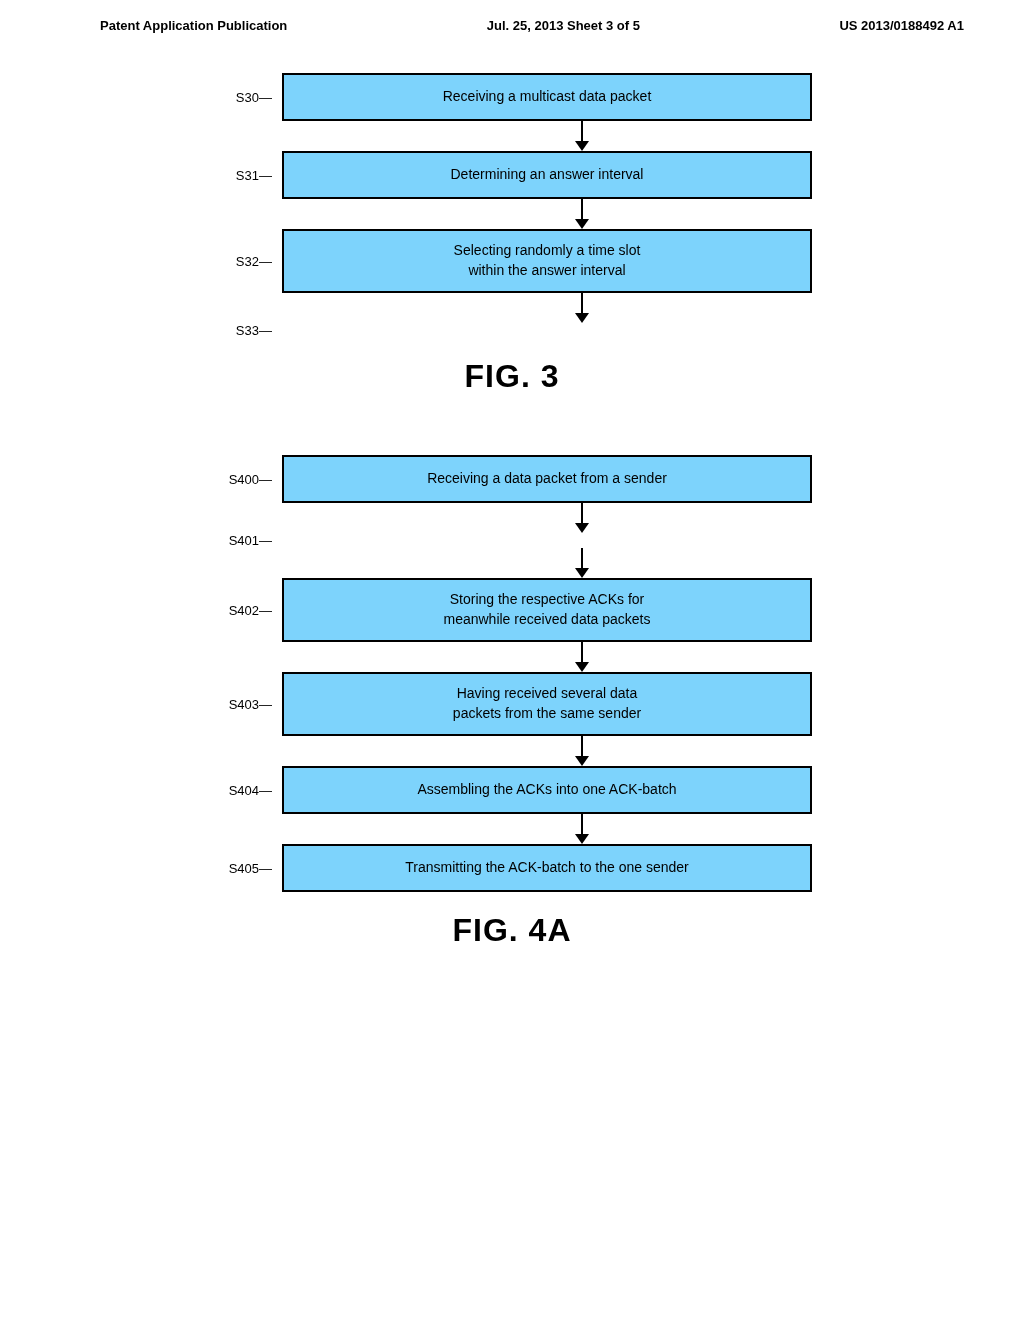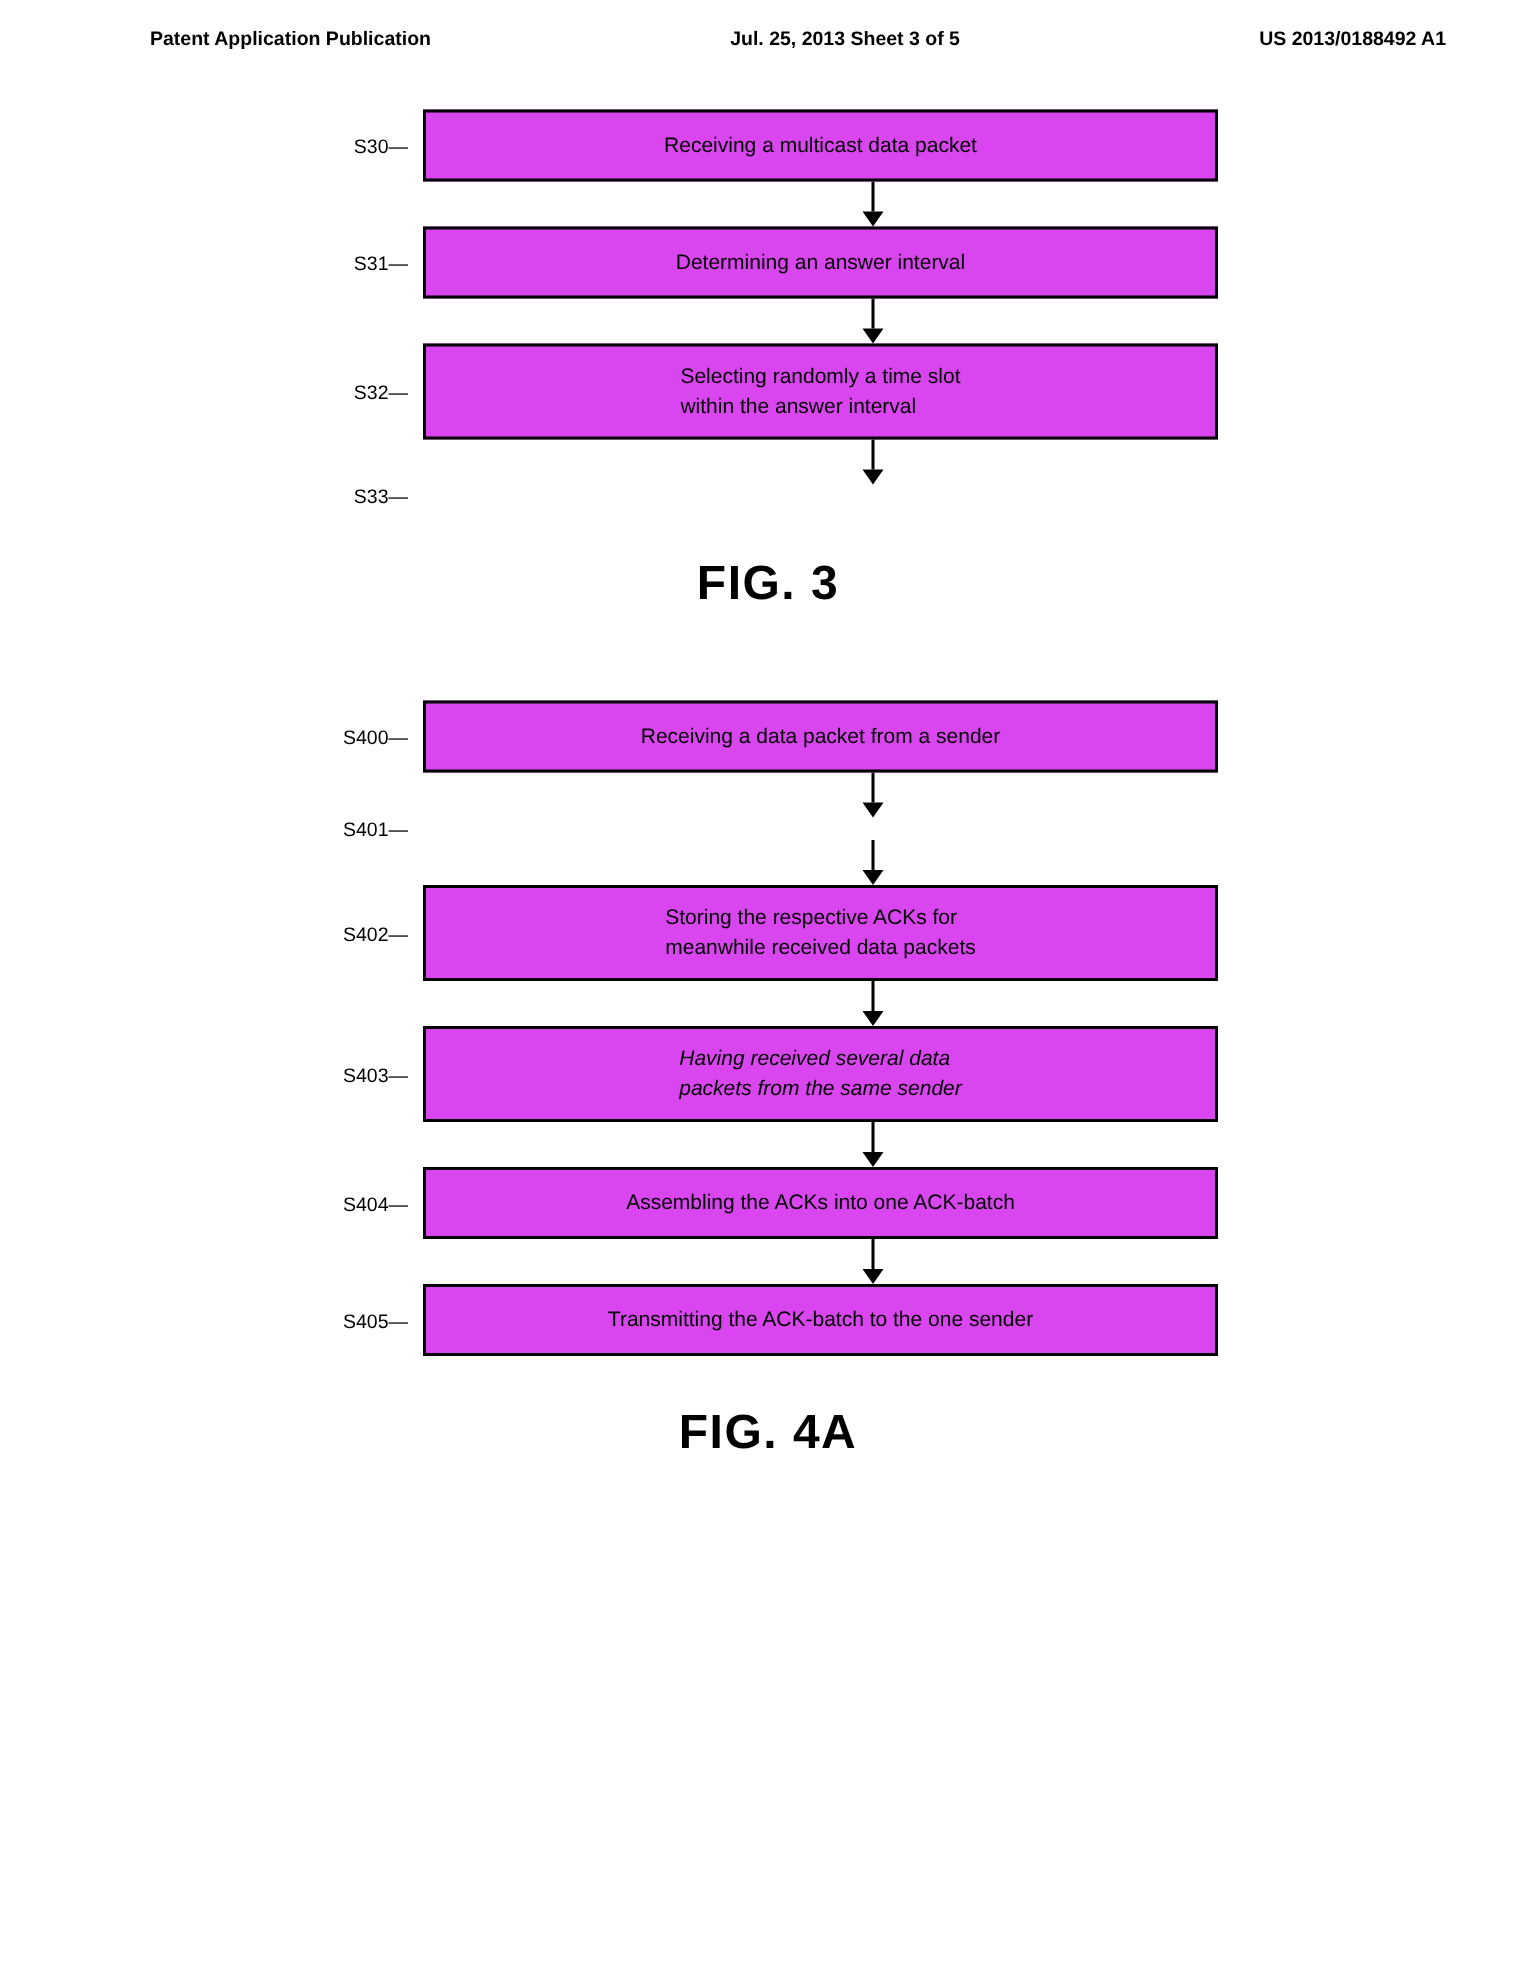--- a/index.html
+++ b/index.html
@@ -23,21 +23,20 @@
     .header span {
       font-size: 13px;
       padding-left: 40px;
     }
 
     .diagram-section {
       display: flex;
       flex-direction: column;
       align-items: center;
       margin-top: 30px;
-      gap: 12px;
     }
 
     .flow-container {
       display: flex;
       flex-direction: column;
       align-items: center;
       position: relative;
       width: 600px;
     }
 
@@ -53,23 +52,24 @@
       font-size: 13px;
       width: 70px;
       text-align: right;
       padding-right: 10px;
       flex-shrink: 0;
     }
 
     .step-box {
       border: 2px solid #000;
       padding: 10px 20px;
+      text-align: center;
       font-size: 14px;
       line-height: 1.4;
-      background: #d946ef;
+      background: #7dd3fc;
       flex: 1;
       min-height: 48px;
       display: flex;
       align-items: center;
       justify-content: center;
     }
 
     .arrow-line {
       width: 2px;
       height: 20px;
@@ -172,21 +172,21 @@
       <div class="step-label">S402—</div>
       <div class="step-box" style="min-height:64px;">Storing the respective ACKs for<br>meanwhile received data packets</div>
     </div>
     <div class="arrow-combo">
       <div class="arrow-line"></div>
       <div class="arrow-down"></div>
     </div>
 
     <div class="flow-row">
       <div class="step-label">S403—</div>
-      <div class="step-box" style="min-height:64px;font-style:italic;">Having received several data<br>packets from the same sender</div>
+      <div class="step-box" style="min-height:64px;">Having received several data<br>packets from the same sender</div>
     </div>
     <div class="arrow-combo">
       <div class="arrow-line"></div>
       <div class="arrow-down"></div>
     </div>
 
     <div class="flow-row">
       <div class="step-label">S404—</div>
       <div class="step-box">Assembling the ACKs into one ACK-batch</div>
     </div>

